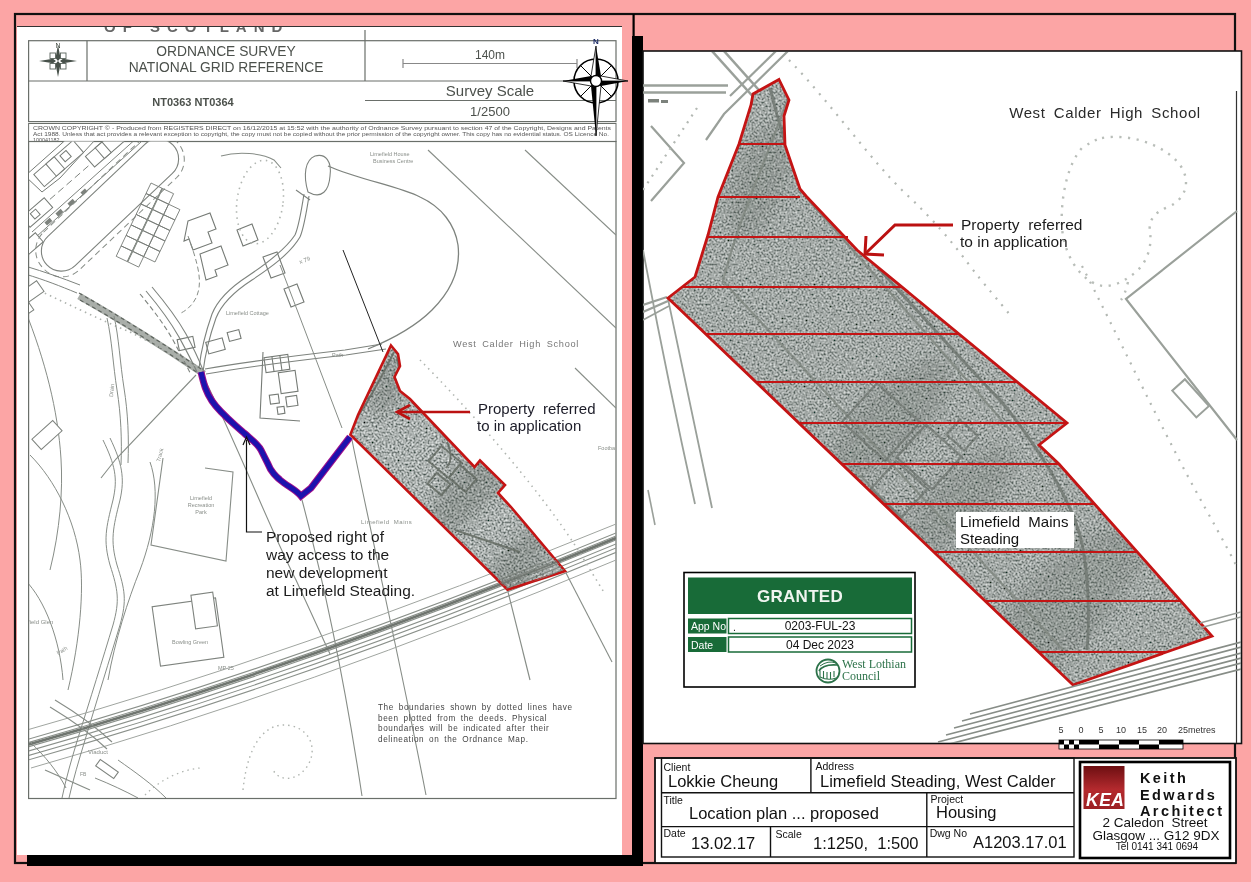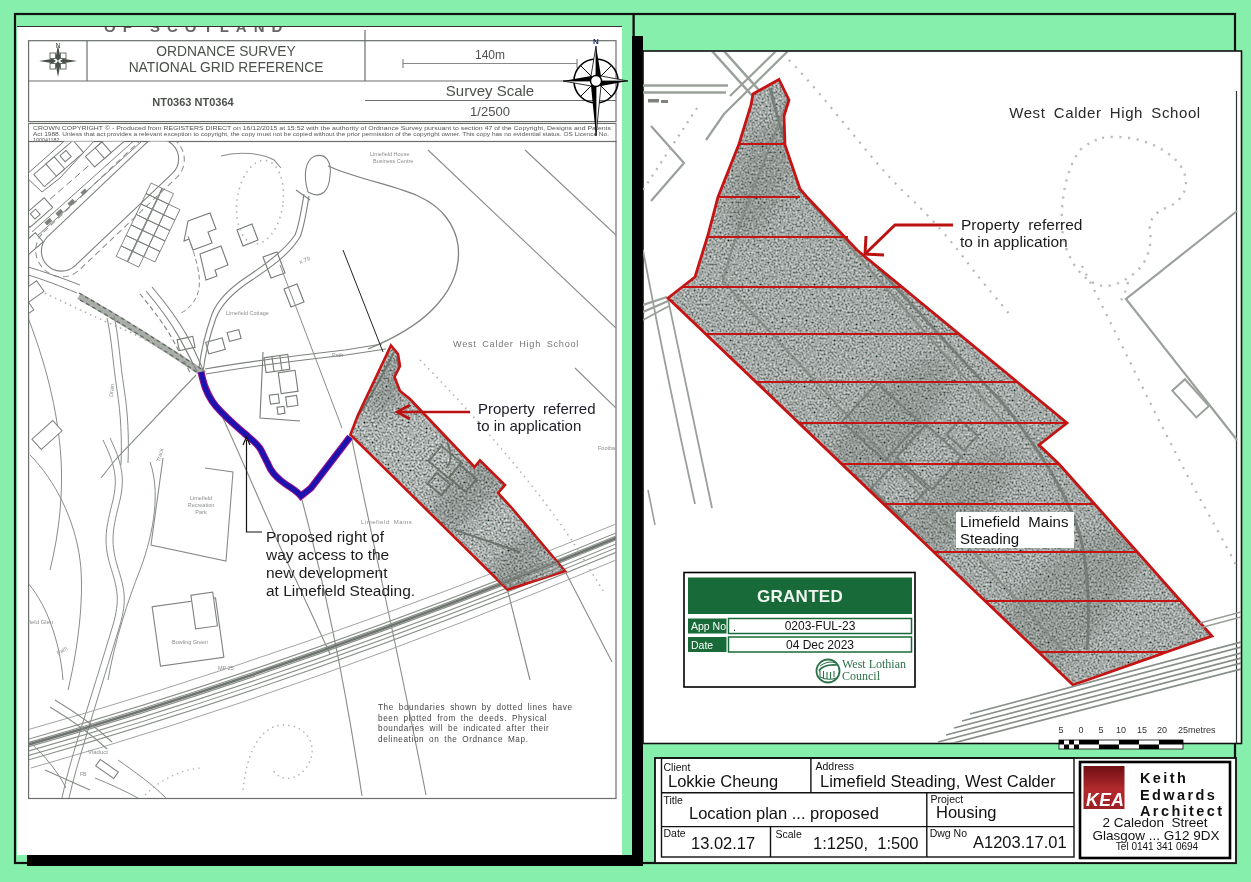--- a/index.html
+++ b/index.html
@@ -1,16 +1,16 @@
 <!DOCTYPE html>
 <html><head>
 <meta charset="utf-8">
 <style>
   html,body{margin:0;padding:0;background:#fff}
-  .page{position:relative;width:1251px;height:882px;background:#86efac;overflow:hidden;
+  .page{position:relative;width:1251px;height:882px;background:#fca5a5;overflow:hidden;
         font-family:"Liberation Sans",sans-serif}
   svg{position:absolute;top:0;left:0;display:block}
   text{font-family:"Liberation Sans",sans-serif}
 </style>
 </head>
 <body>
 <div class="page">
 <svg width="1251" height="882" viewBox="0 0 1251 882">
 <defs>
   <clipPath id="clipLeftMap">

